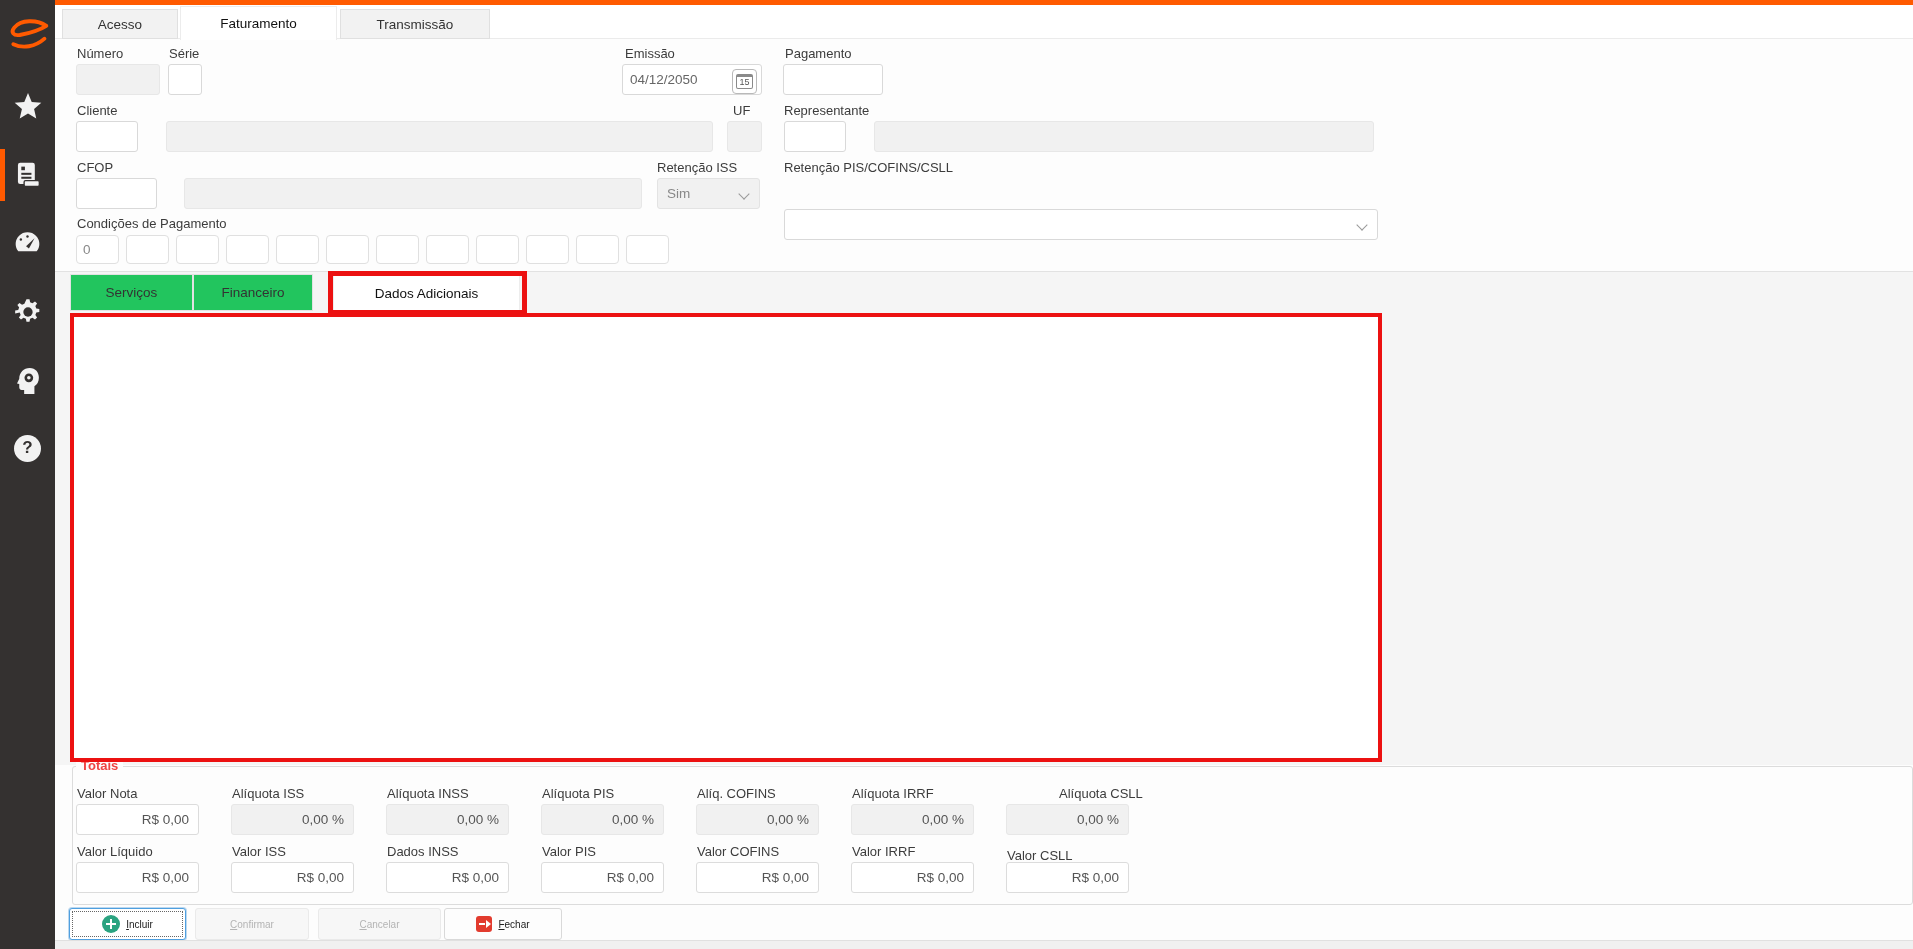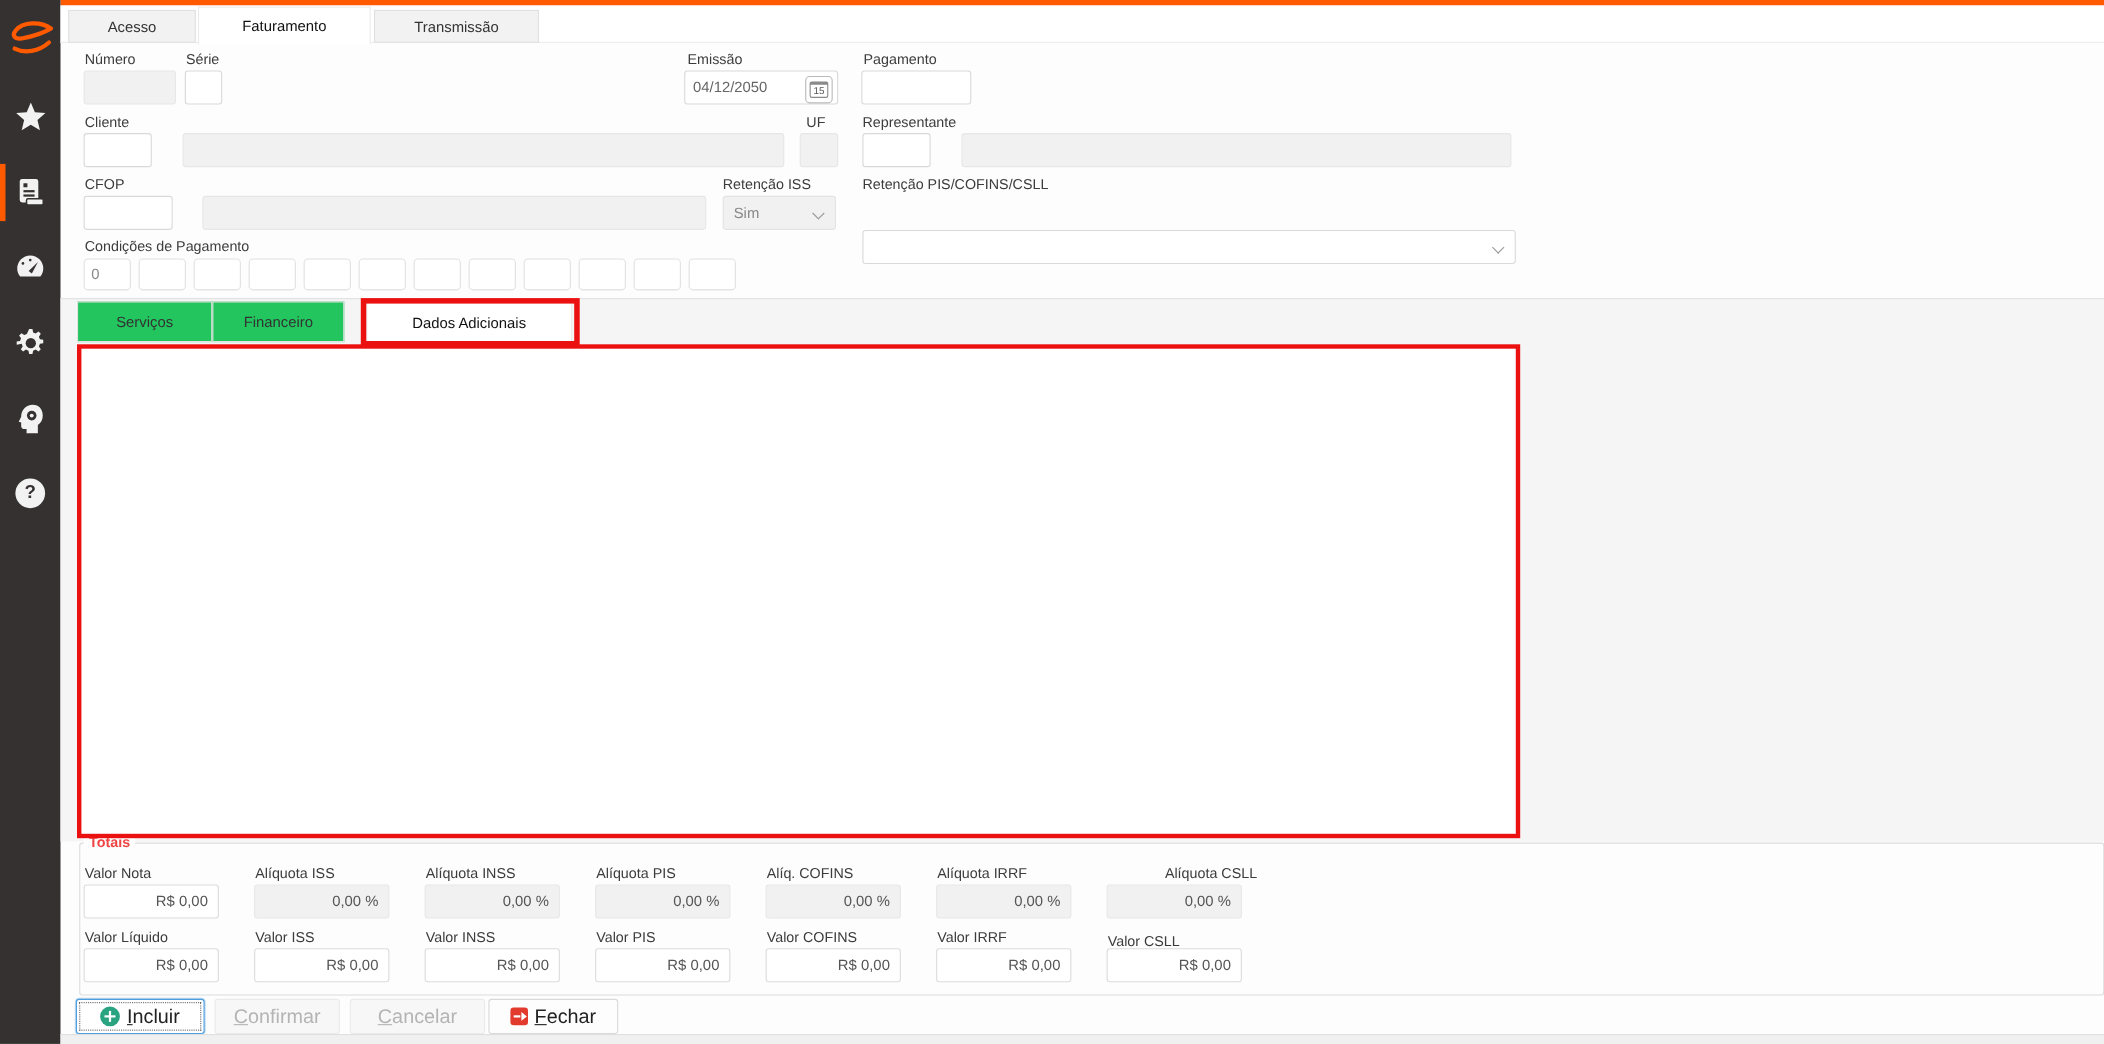--- a/index.html
+++ b/index.html
@@ -51,21 +51,21 @@
 
   
   .fieldset{left:72px;top:766px;width:1841px;height:139px;border:1px solid #dcdcdc;border-radius:3px;}
   .legend{left:76px;top:758px;background:#fdfdfd;padding:0 5px;font-size:13px;font-weight:bold;color:#ef4444;}
   .tot-field{width:123px;height:31px;background:#fff;border:1px solid #dcdcdc;border-radius:3px;font-size:13.5px;
              color:#555;display:flex;align-items:center;justify-content:flex-end;padding:12px 9px;}
   .tot-field.dis{background:#f1f1f1;border-color:#e7e7e7;}
 
   
   .btn{top:908px;height:32px;border-radius:3px;display:flex;align-items:center;justify-content:center;gap:6px;
-       font-size:18px;color:#222;background:#fdfdfd;border:1px solid #d9d9d9;}
+       font-size:10px;color:#222;background:#fdfdfd;border:1px solid #d9d9d9;}
   .btn.disabled{background:#f7f7f7;border-color:#eaeaea;color:#b4b4b4;}
   .btn.focused{background:#fff;border:1px solid #4F9FDF;box-shadow:0 0 0 1px #bcd8ef;outline:1px dotted #666;
                outline-offset:-4px;}
   .plus-icon{width:18px;height:18px;border-radius:50%;background:#2AA380;position:relative;flex:0 0 auto;}
   .plus-icon::before{content:"";position:absolute;left:8px;top:4px;width:2px;height:10px;background:#fff;}
   .plus-icon::after{content:"";position:absolute;left:4px;top:8px;width:10px;height:2px;background:#fff;}
   .exit-icon{width:16px;height:16px;border-radius:3px;background:#E23B2E;position:relative;flex:0 0 auto;}
   .exit-icon::before{content:"";position:absolute;left:3px;top:7px;width:6px;height:2px;background:#fff;}
   .exit-icon::after{content:"";position:absolute;right:1px;top:4px;border-left:5px solid #fff;
                     border-top:4px solid transparent;border-bottom:4px solid transparent;}
@@ -227,21 +227,21 @@
   <div class="abs tot-field" style="left:76px;top:804px;">R$ 0,00</div>
   <div class="abs tot-field dis" style="left:231px;top:804px;">0,00 %</div>
   <div class="abs tot-field dis" style="left:386px;top:804px;">0,00 %</div>
   <div class="abs tot-field dis" style="left:541px;top:804px;">0,00 %</div>
   <div class="abs tot-field dis" style="left:696px;top:804px;">0,00 %</div>
   <div class="abs tot-field dis" style="left:851px;top:804px;">0,00 %</div>
   <div class="abs tot-field dis" style="left:1006px;top:804px;">0,00 %</div>
 
   <div class="abs lbl" style="left:77px;top:844px;">Valor Líquido</div>
   <div class="abs lbl" style="left:232px;top:844px;">Valor ISS</div>
-  <div class="abs lbl" style="left:387px;top:844px;">Valor INSS</div>
+  <div class="abs lbl" style="left:387px;top:844px;">Dados INSS</div>
   <div class="abs lbl" style="left:542px;top:844px;">Valor PIS</div>
   <div class="abs lbl" style="left:697px;top:844px;">Valor COFINS</div>
   <div class="abs lbl" style="left:852px;top:844px;">Valor IRRF</div>
   <div class="abs lbl" style="left:1007px;top:848px;">Valor CSLL</div>
 
   <div class="abs tot-field" style="left:76px;top:862px;">R$ 0,00</div>
   <div class="abs tot-field" style="left:231px;top:862px;">R$ 0,00</div>
   <div class="abs tot-field" style="left:386px;top:862px;">R$ 0,00</div>
   <div class="abs tot-field" style="left:541px;top:862px;">R$ 0,00</div>
   <div class="abs tot-field" style="left:696px;top:862px;">R$ 0,00</div>

